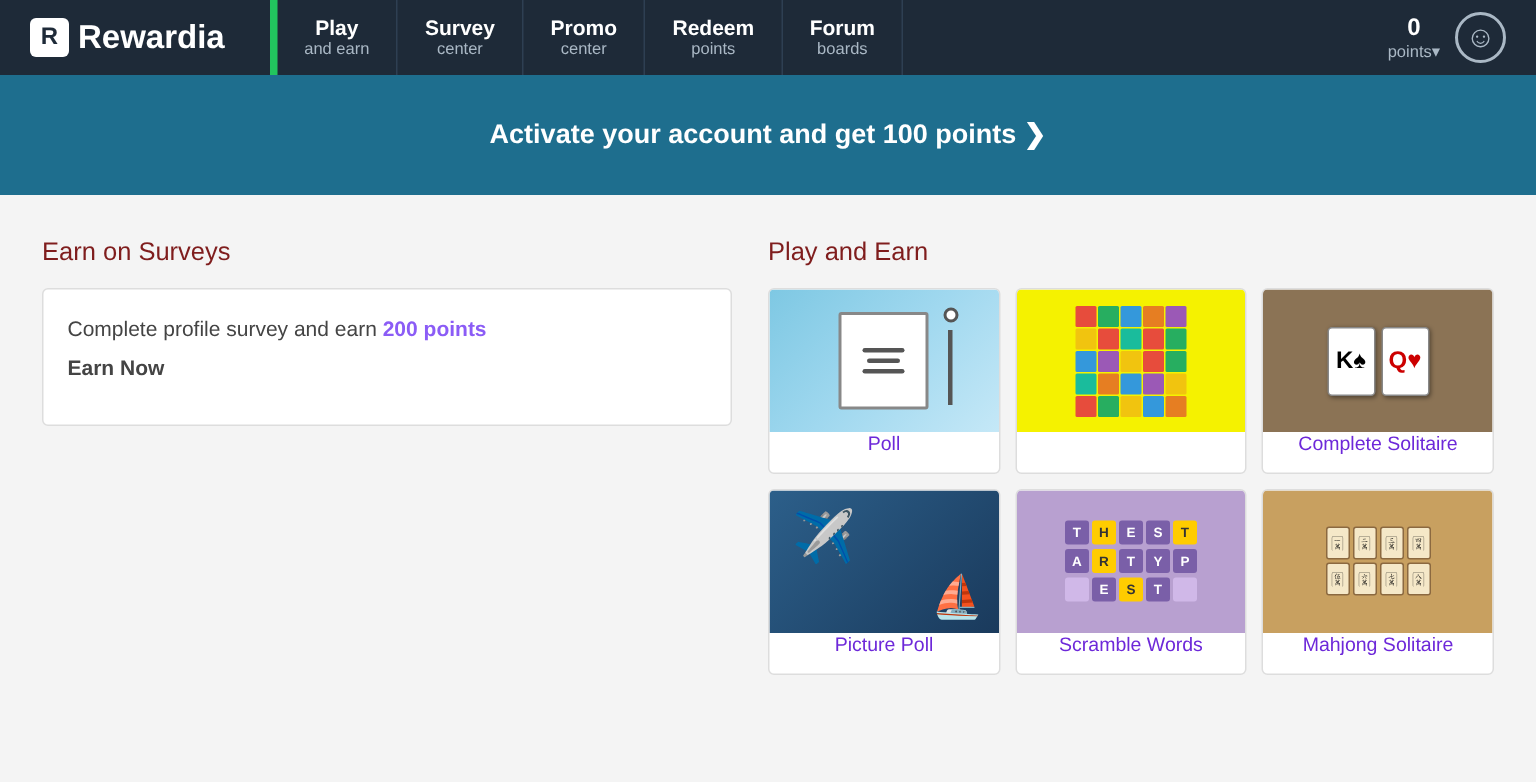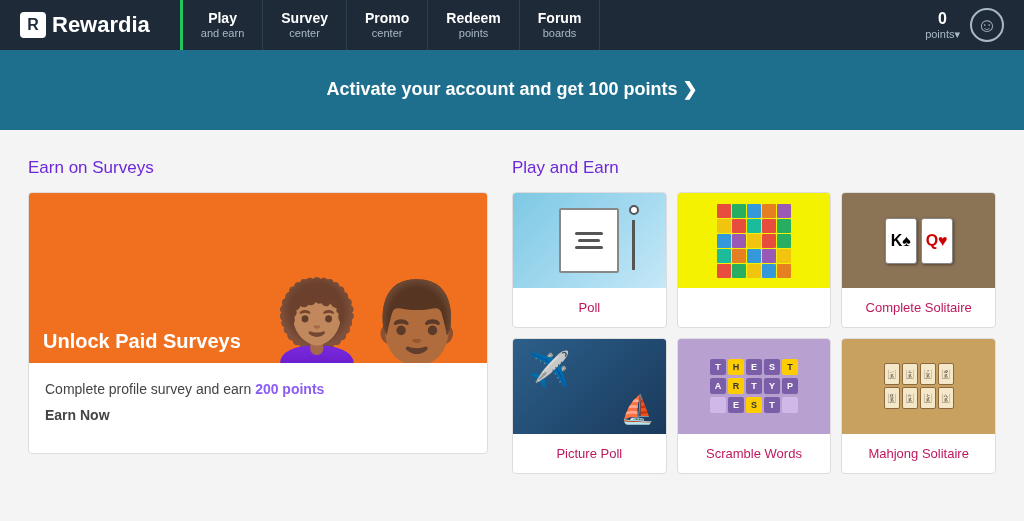--- a/index.html
+++ b/index.html
@@ -48,21 +48,21 @@
       height: 50px;
       display: flex;
       flex-direction: column;
       align-items: center;
       justify-content: center;
       border-right: 1px solid #2e3f52;
       cursor: pointer;
       font-size: 13px;
       line-height: 1.2;
     }
-    .nav-link:first-child { border-left: 3px solid #22c55e; }
+    .nav-link:first-child { border-left: 5px solid #22c55e; }
     .nav-link .main-label { font-weight: bold; font-size: 14px; color: #fff; }
     .nav-link .sub-label { font-size: 11px; color: #aab8c5; }
     .nav-right {
       display: flex;
       align-items: center;
       gap: 10px;
       margin-left: auto;
     }
     .points-badge {
       display: flex;
@@ -102,21 +102,21 @@
       display: flex;
       gap: 24px;
       padding: 28px 28px 0;
       max-width: 1024px;
     }
 
     
     .left-section { flex: 0 0 460px; }
     .section-title {
       font-size: 17px;
-      color: #6d28d9;
+      color: #7f1d1d;
       margin-bottom: 14px;
       font-weight: normal;
     }
 
     .survey-card {
       background: #fff;
       border: 1px solid #ddd;
       border-radius: 4px;
       overflow: hidden;
     }
@@ -172,23 +172,23 @@
       width: 100%;
       height: 95px;
       display: flex;
       align-items: center;
       justify-content: center;
       overflow: hidden;
       position: relative;
     }
     .game-label {
       font-size: 13px;
-      color: #be185d;
+      color: #6d28d9;
       text-align: center;
-      padding: 12px 4px 10px;
+      padding: 0 4px 10px;
       font-weight: normal;
       line-height: 1.3;
     }
 
     
     .thumb-poll {
       background: linear-gradient(135deg, #7ec8e3 0%, #a0d8ef 50%, #c5e8f7 100%);
     }
     .thumb-poll-inner {
       width: 60px;
@@ -365,24 +365,20 @@
 
 <div class="hero">
   <p>Activate your account and get 100 points ❯</p>
 </div>
 
 <div class="main-content">
 
   <div class="left-section">
     <p class="section-title">Earn on Surveys</p>
     <div class="survey-card">
-      <div class="survey-banner">
-        <span class="survey-banner-text">Unlock Paid Surveys</span>
-        <div class="survey-people">👩🏽‍🦱👨🏾</div>
-      </div>
       <div class="survey-bottom">
         <p>
           <span>Complete profile survey and earn</span>
           <span class="earn-amount"> <span>200 points</span></span>
         </p>
         <p class="start-now">Earn Now</p>
       </div>
     </div>
   </div>
 

